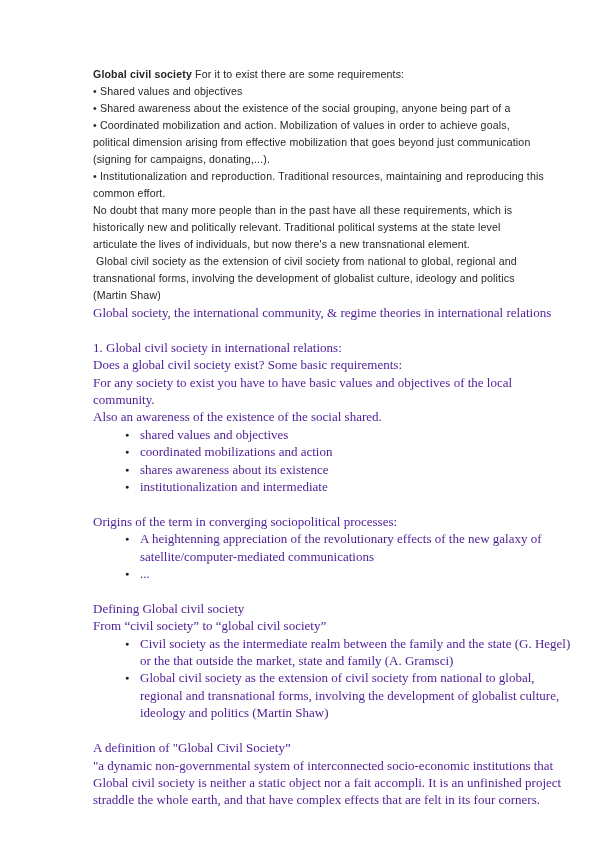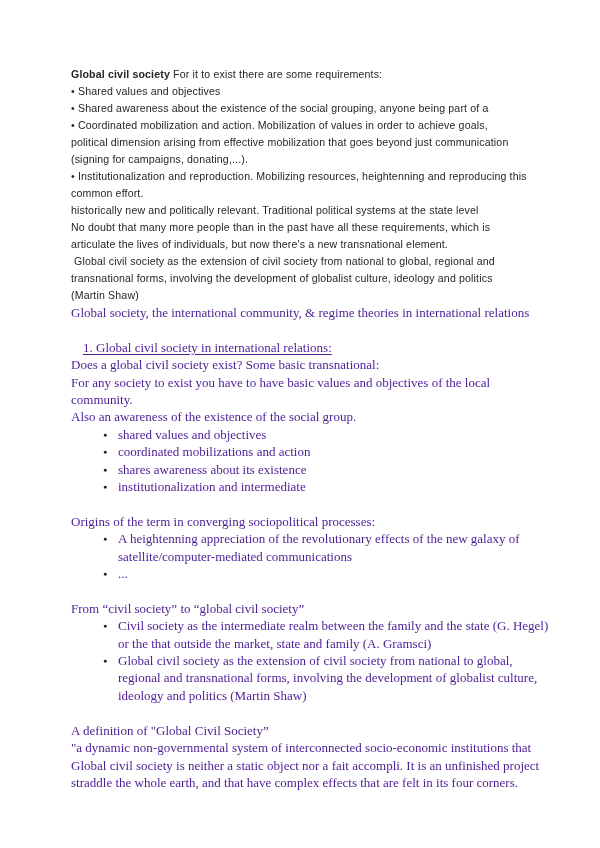--- a/index.html
+++ b/index.html
@@ -14,21 +14,21 @@
     overflow: hidden;
     color: #1a1a1a;
     -webkit-font-smoothing: antialiased;
   }
   .page {
     position: relative;
     width: 600px;
     height: 848px;
     background: #ffffff;
     box-sizing: border-box;
-    padding: 66px 60px 0 71px;
+    padding: 66px 60px 0 93px;
   }
   
   .sans-block {
     font-family: "Liberation Sans", sans-serif;
     font-size: 10.6px;
     line-height: 17.0px;
     color: #262626;
     letter-spacing: 0.15px;
     width: 470px;
   }
@@ -51,23 +51,21 @@
     font-size: 13px;
     line-height: 17.4px;
     color: #4c1d95;
     width: 478px;
   }
   .serif-block p {
     margin: 0;
     text-align: left;
   }
   .serif-block .u-head {
-    text-decoration: underline;
     text-underline-offset: 1.5px;
-    margin-left: 12px;
   }
   .blank-line {
     height: 17.4px;
   }
   ul.bullets {
     list-style: none;
     margin: 0;
     padding: 0;
   }
   ul.bullets > li {
@@ -97,61 +95,62 @@
     <p><span class="lead-term">Global civil society</span><span> For it to exist there are some requirements:</span></p>
 
     <p class="dot-item">Shared values and objectives</p>
 
     <p class="dot-item">Shared awareness about the existence of the social grouping, anyone being part of a</p>
 
     <p class="dot-item">Coordinated mobilization and action. Mobilization of values in order to achieve goals,</p>
     <p>political dimension arising from effective mobilization that goes beyond just communication</p>
     <p>(signing for campaigns, donating,...).</p>
 
-    <p class="dot-item">Institutionalization and reproduction. Mobilizing resources, heightenning and reproducing this</p>
+    <p class="dot-item">Institutionalization and reproduction. Traditional resources, maintaining and reproducing this</p>
     <p>common effort.</p>
 
+    <p>No doubt that many more people than in the past have all these requirements, which is</p>
     <p>historically new and politically relevant. Traditional political systems at the state level</p>
-    <p>No doubt that many more people than in the past have all these requirements, which is</p>
     <p>articulate the lives of individuals, but now there's a new transnational element.</p>
 
     <p class="indent-space">Global civil society as the extension of civil society from national to global, regional and</p>
     <p>transnational forms, involving the development of globalist culture, ideology and politics</p>
     <p>(Martin Shaw)</p>
   </div>
 
   <div class="serif-block">
 
     <p>Global society, the international community, &amp; regime theories in international relations</p>
 
     <div class="blank-line"></div>
 
     <p class="u-head">1. Global civil society in international relations:</p>
-    <p>Does a global civil society exist? Some basic transnational:</p>
+    <p>Does a global civil society exist? Some basic requirements:</p>
     <p>For any society to exist you have to have basic values and objectives of the local community.</p>
-    <p>Also an awareness of the existence of the social group.</p>
+    <p>Also an awareness of the existence of the social shared.</p>
 
     <ul class="bullets">
       <li>shared values and objectives</li>
       <li>coordinated mobilizations and action</li>
       <li>shares awareness about its existence</li>
       <li>institutionalization and intermediate</li>
     </ul>
 
     <div class="blank-line"></div>
 
     <p>Origins of the term in converging sociopolitical processes:</p>
 
     <ul class="bullets">
       <li>A heightenning appreciation of the revolutionary effects of the new galaxy of satellite/computer-mediated communications</li>
       <li>...</li>
     </ul>
 
     <div class="blank-line"></div>
 
+    <p class="u-head">Defining Global civil society</p>
     <p>From “civil society” to “global civil society”</p>
 
     <ul class="bullets">
       <li>Civil society as the intermediate realm between the family and the state (G. Hegel) or the that outside the market, state and family (A. Gramsci)</li>
       <li>Global civil society as the extension of civil society from national to global, regional and transnational forms, involving the development of globalist culture, ideology and politics (Martin Shaw)</li>
     </ul>
 
     <div class="blank-line"></div>
 
     <p>A definition of "Global Civil Society”</p>

